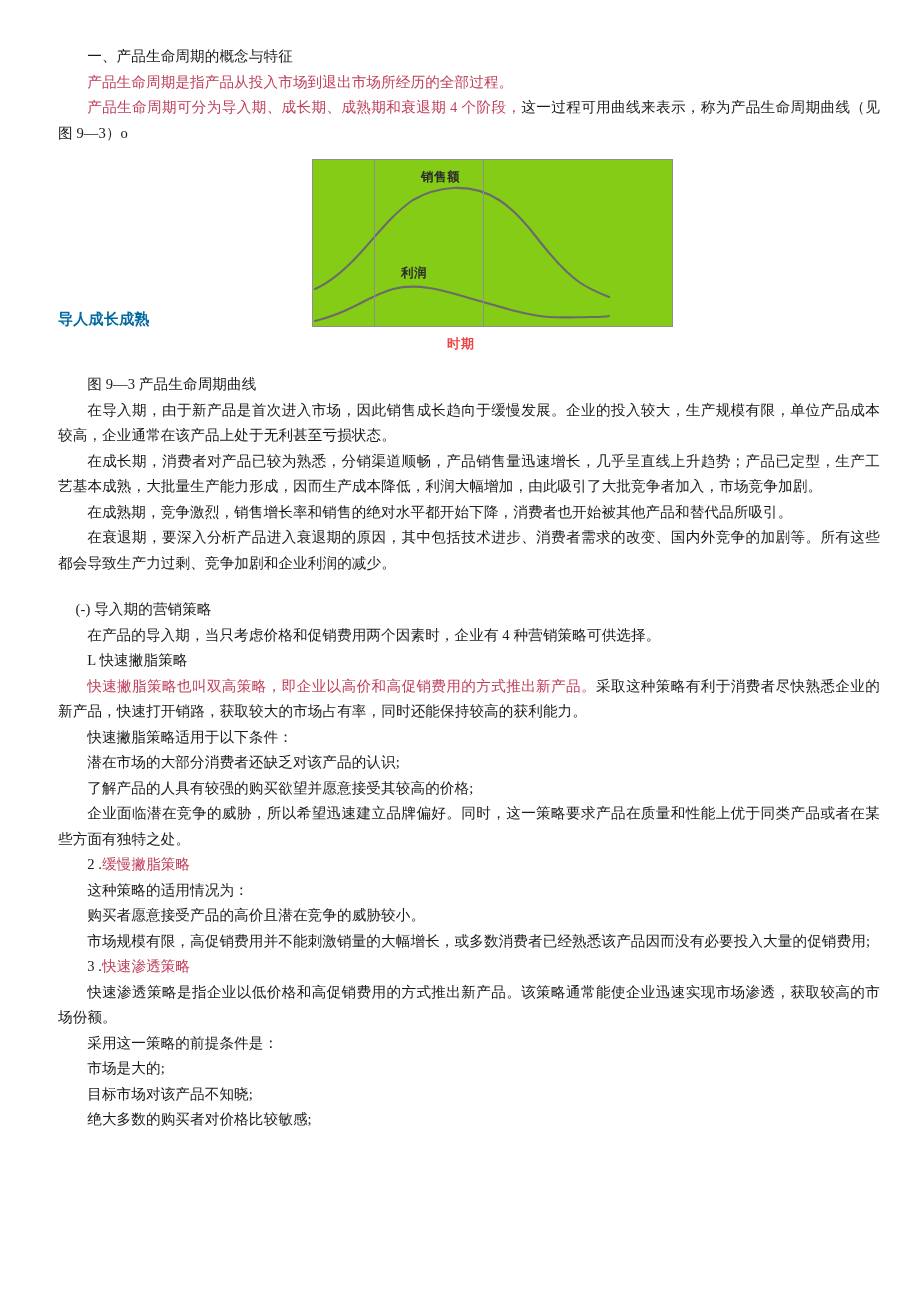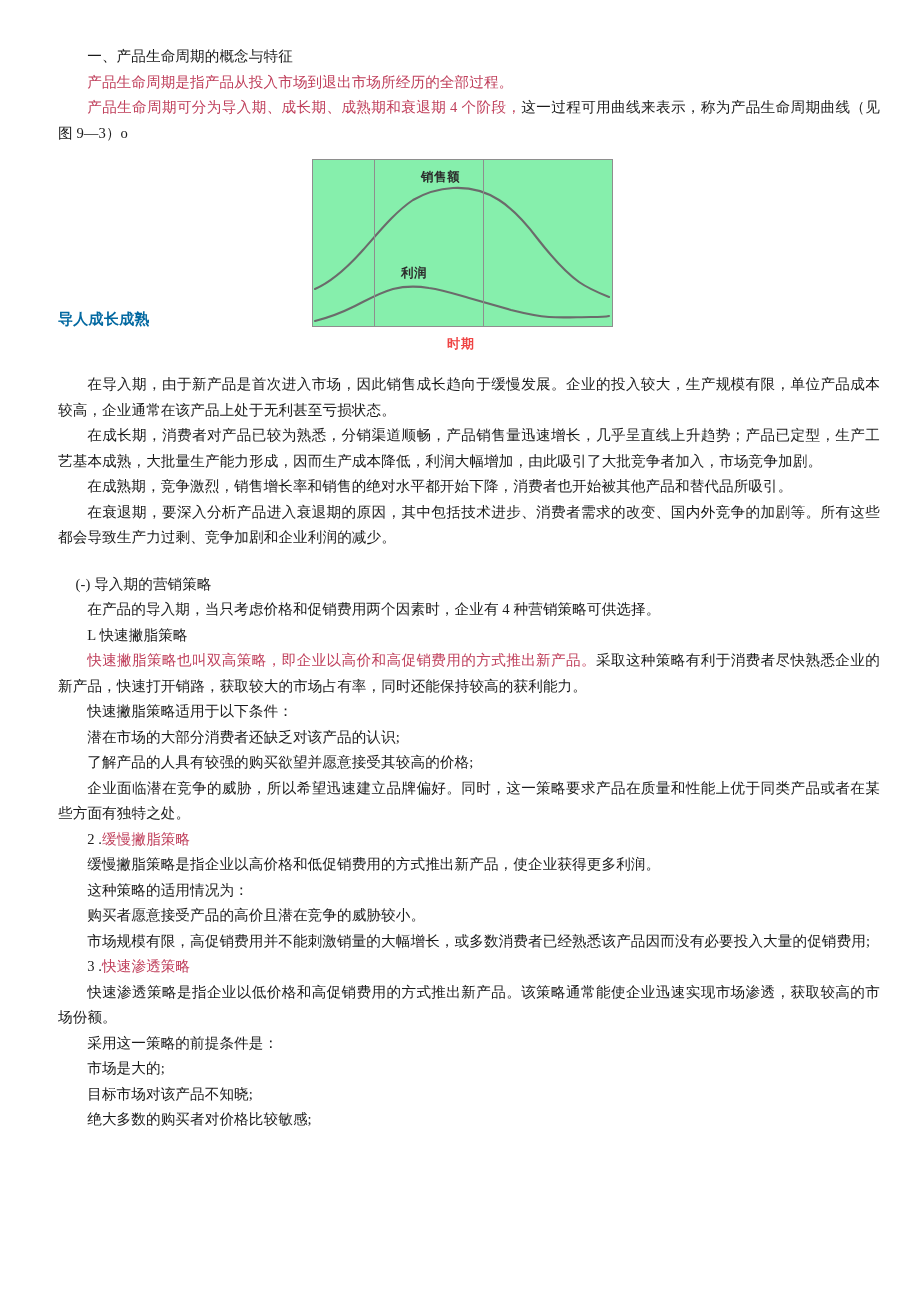--- a/index.html
+++ b/index.html
@@ -38,24 +38,24 @@
   
   .figure-wrap {
     position: relative;
     height: 222px;
     margin-top: 4px;
   }
   .chart-box {
     position: absolute;
     left: 254px;
     top: 9px;
-    width: 301px;
+    width: 361px;
     height: 168px;
     border: 1.6px solid #8e8e8e;
-    background: #86efac;
+    background: #84cc16;
   }
   .chart-box svg { display: block; }
   .divider {
     position: absolute;
     top: 0;
     width: 1.4px;
     height: 100%;
     background: #8e8e8e;
   }
   .divider.d1 { left: 61px; }
@@ -123,40 +123,40 @@
       </svg>
 
       <span class="curve-label lbl-sales">销售额</span>
       <span class="curve-label lbl-profit">利润</span>
     </div>
 
     <div class="stage-labels">导人成长成熟</div>
     <div class="axis-caption">时期</div>
   </div>
 
+  <p class="fig-caption">图 9—3 产品生命周期曲线</p>
 
   <p class="indent">在导入期，由于新产品是首次进入市场，因此销售成长趋向于缓慢发展。企业的投入较大，生产规模有限，单位产品成本较高，企业通常在该产品上处于无利甚至亏损状态。</p>
   <p class="indent">在成长期，消费者对产品已较为熟悉，分销渠道顺畅，产品销售量迅速增长，几乎呈直线上升趋势；产品已定型，生产工艺基本成熟，大批量生产能力形成，因而生产成本降低，利润大幅增加，由此吸引了大批竞争者加入，市场竞争加剧。</p>
   <p class="indent">在成熟期，竞争激烈，销售增长率和销售的绝对水平都开始下降，消费者也开始被其他产品和替代品所吸引。</p>
   <p class="indent">在衰退期，要深入分析产品进入衰退期的原因，其中包括技术进步、消费者需求的改变、国内外竞争的加剧等。所有这些都会导致生产力过剩、竞争加剧和企业利润的减少。</p>
 
   <div class="gap-md"></div>
 
   <p class="indent15">(-) 导入期的营销策略</p>
   <p class="indent">在产品的导入期，当只考虑价格和促销费用两个因素时，企业有 4 种营销策略可供选择。</p>
 
   <p class="indent">L 快速撇脂策略</p>
   <p class="indent"><span class="red">快速撇脂策略也叫双高策略，即企业以高价和高促销费用的方式推出新产品。</span><span>采取这种策略有利于消费者尽快熟悉企业的新产品，快速打开销路，获取较大的市场占有率，同时还能保持较高的获利能力。</span></p>
   <p class="indent">快速撇脂策略适用于以下条件：</p>
   <p class="indent">潜在市场的大部分消费者还缺乏对该产品的认识;</p>
   <p class="indent">了解产品的人具有较强的购买欲望并愿意接受其较高的价格;</p>
   <p class="indent">企业面临潜在竞争的威胁，所以希望迅速建立品牌偏好。同时，这一策略要求产品在质量和性能上优于同类产品或者在某些方面有独特之处。</p>
 
   <p class="indent"><span>2 .</span><span class="red">缓慢撇脂策略</span></p>
-  <p class="indent">缓慢撇脂策略是指企业以高价格和低促销费用的方式推出新产品，使企业获得更多利润。</p>
   <p class="indent">这种策略的适用情况为：</p>
   <p class="indent">购买者愿意接受产品的高价且潜在竞争的威胁较小。</p>
   <p class="indent">市场规模有限，高促销费用并不能刺激销量的大幅增长，或多数消费者已经熟悉该产品因而没有必要投入大量的促销费用;</p>
 
   <p class="indent"><span>3 .</span><span class="red">快速渗透策略</span></p>
   <p class="indent">快速渗透策略是指企业以低价格和高促销费用的方式推出新产品。该策略通常能使企业迅速实现市场渗透，获取较高的市场份额。</p>
   <p class="indent">采用这一策略的前提条件是：</p>
   <p class="indent">市场是大的;</p>
   <p class="indent">目标市场对该产品不知晓;</p>
   <p class="indent">绝大多数的购买者对价格比较敏感;</p>

